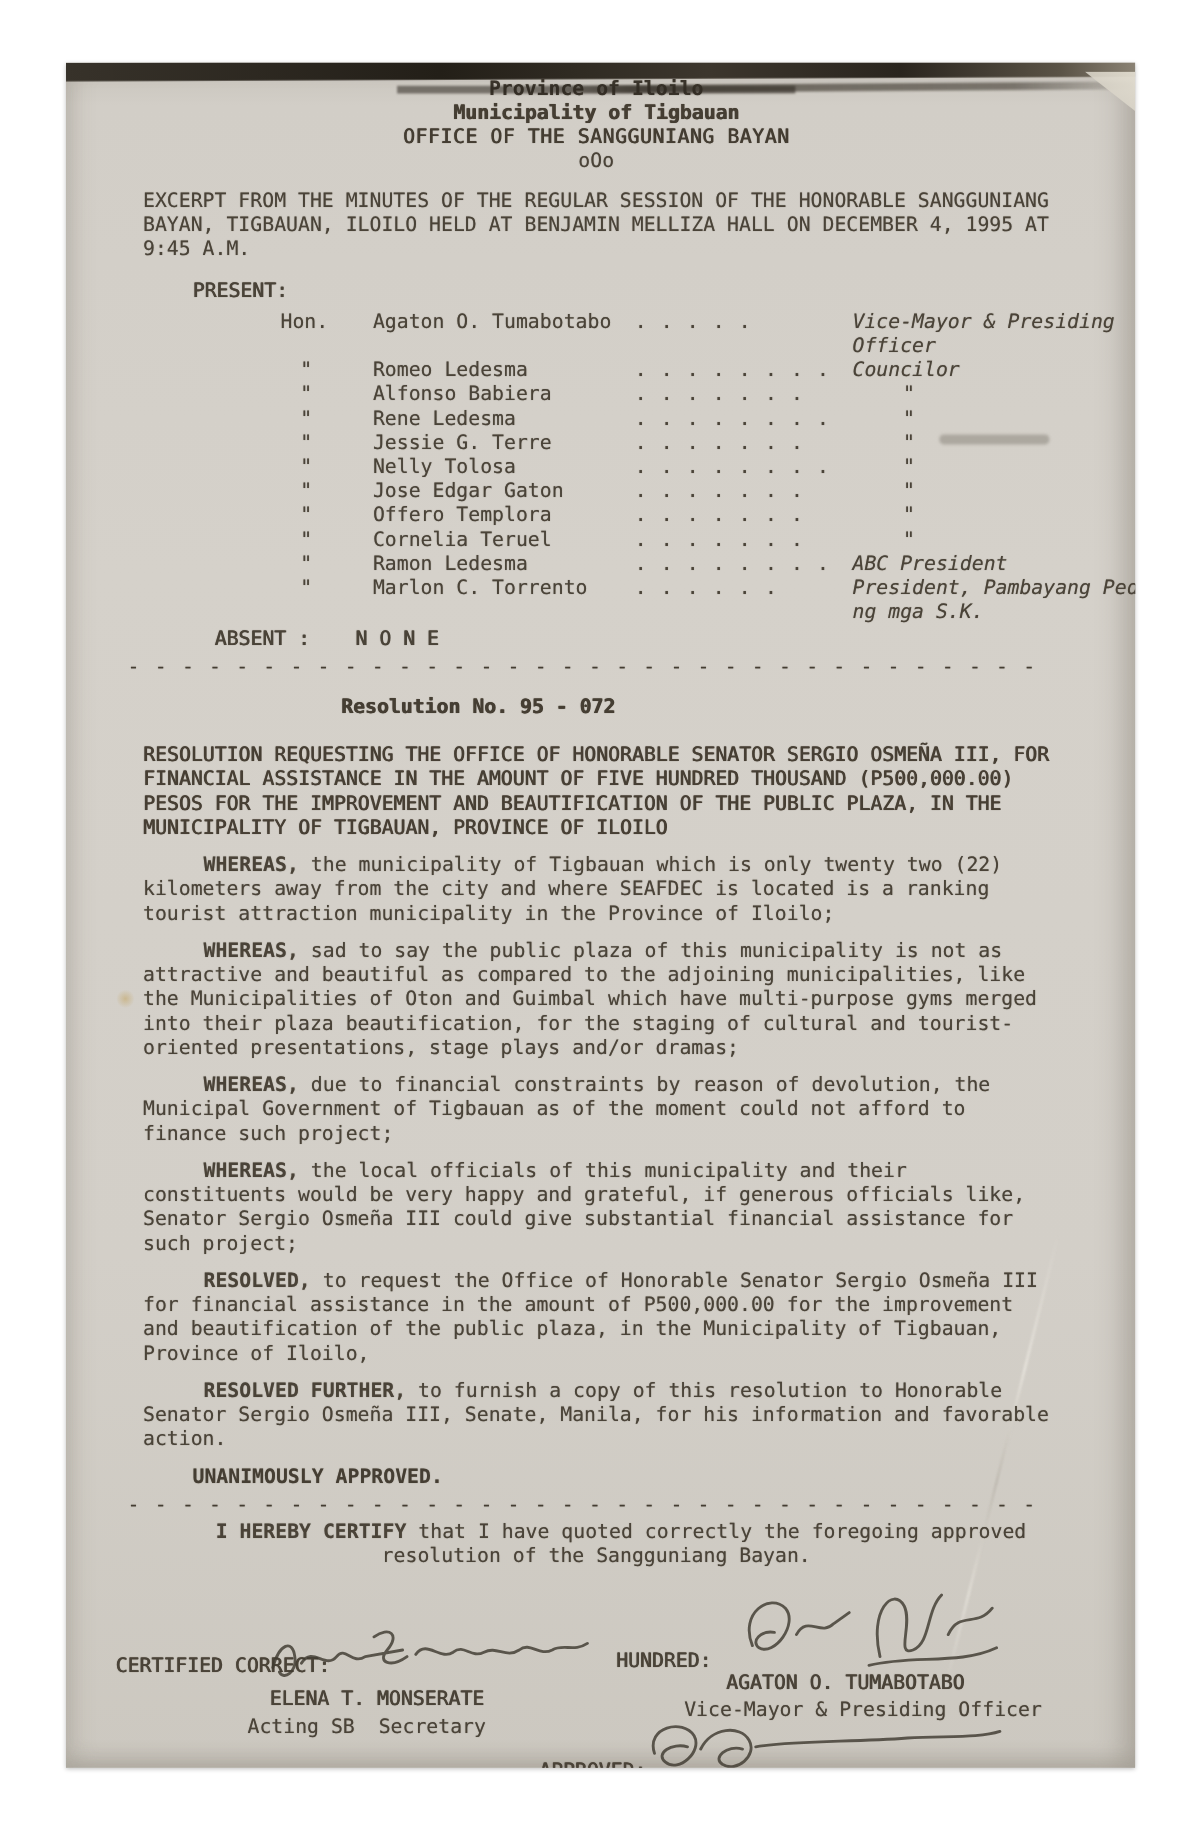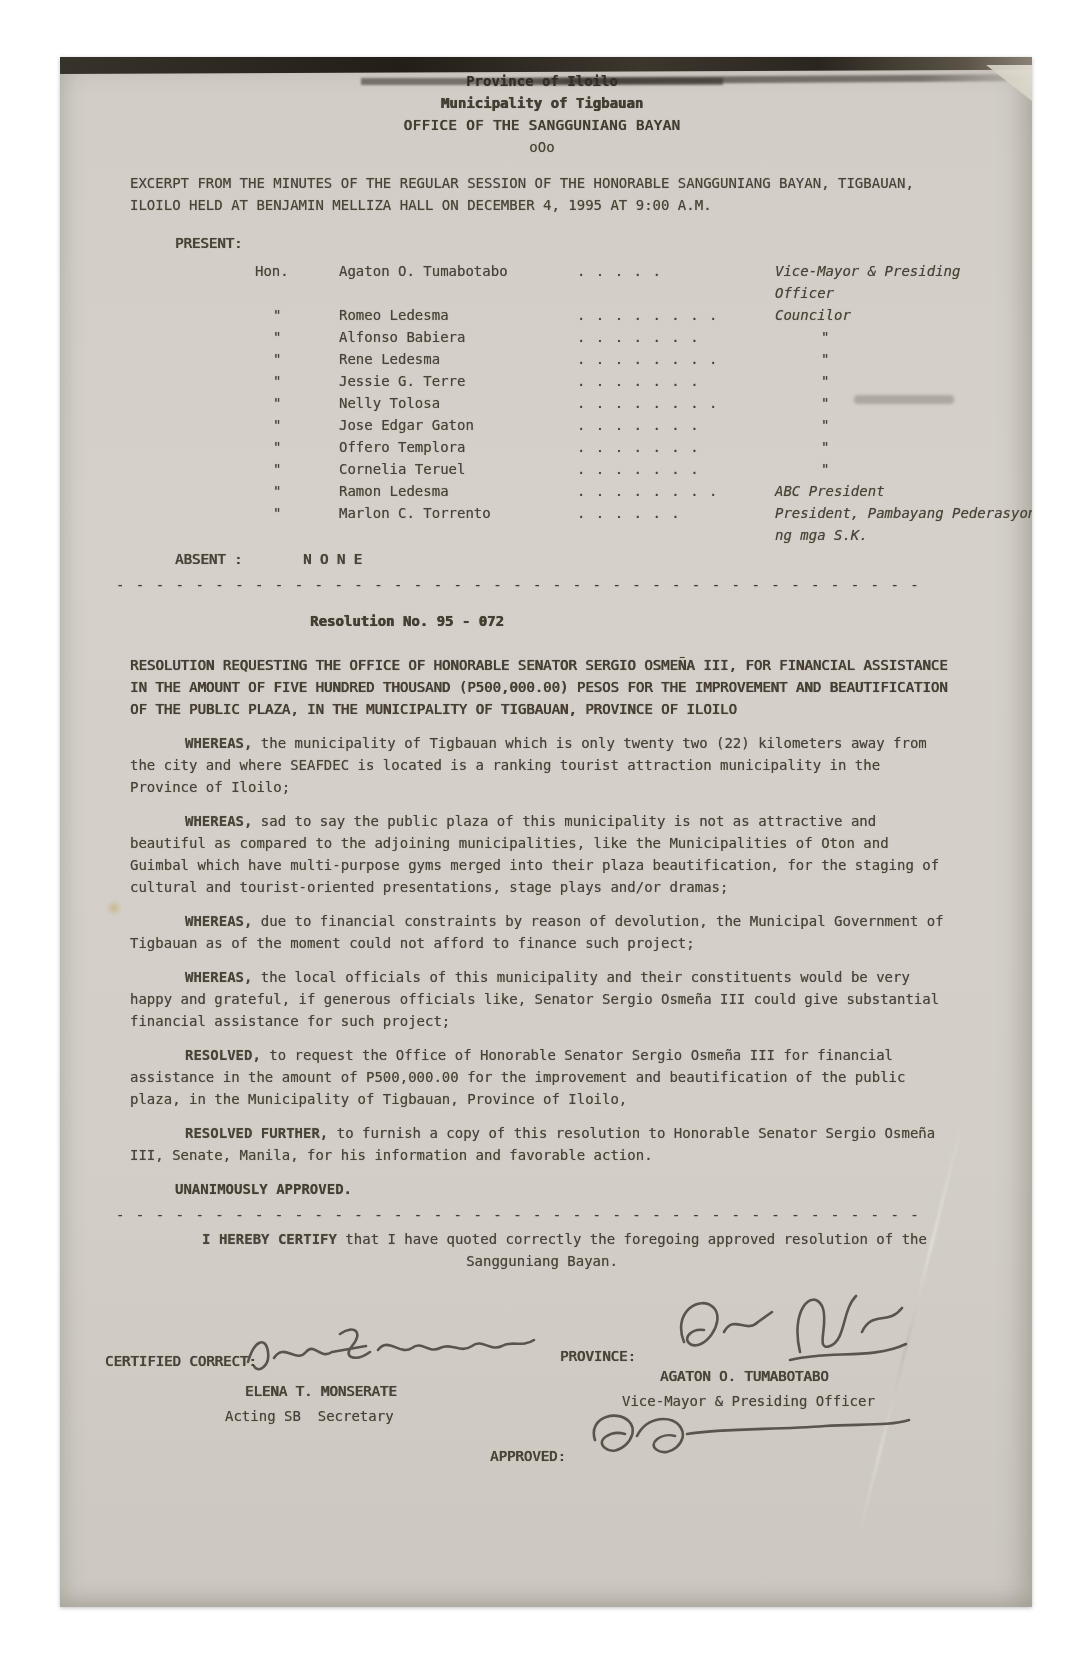--- a/index.html
+++ b/index.html
@@ -38,21 +38,21 @@
     position:absolute;left:46px;top:842px;width:16px;height:18px;border-radius:50%;
     background:radial-gradient(circle,rgba(193,160,88,.5),rgba(193,160,88,0) 70%);
   }
   .crease{
     position:absolute;right:120px;top:1060px;width:2px;height:420px;
     background:linear-gradient(180deg,rgba(255,255,255,.0),rgba(248,245,238,.6) 30%,rgba(130,122,108,.25) 55%,rgba(248,245,238,.5) 80%,rgba(255,255,255,0));
     transform:rotate(14deg);filter:blur(.8px);
   }
   .content{
     position:absolute;left:70px;top:10px;width:824px;
-    color:#4a4338;font-size:14px;line-height:22px;
+    color:#4a4338;font-size:18px;line-height:22px;
     text-shadow:0 0 .9px rgba(74,66,54,.6);
   }
   .ds{text-shadow:.6px 0 0 currentColor, 0 0 1px rgba(64,56,44,.55);}
   .center{text-align:center;}
   .province{margin-top:3px;position:relative;color:#3a342b;font-weight:bold;filter:blur(.4px);}
   .province .strike{
     position:absolute;left:28%;top:8px;width:44%;height:7px;
     background:rgba(44,39,31,.55);filter:blur(1.2px);
   }
   .municipality{font-weight:bold;color:#453e33;filter:blur(.3px);}
@@ -62,21 +62,21 @@
   .roster{margin-top:6px;}
   .row{display:flex;margin-left:125px;line-height:22px;gap:36px;}
   .pfx{width:48px;white-space:pre;flex:none;}
   .row.sub .pfx{padding-left:18px;box-sizing:border-box;}
   .nm{width:202px;white-space:pre;flex:none;}
   .dt{width:162px;white-space:pre;flex:none;letter-spacing:1px;}
   .rl{white-space:pre;font-style:italic;}
   .rl2{display:block;}
   .row.ditto .rl{padding-left:46px;}
   .absent{display:flex;margin-left:45px;margin-top:2px;}
-  .absent .alabel{width:128px;}
+  .absent .alabel{width:128px;margin-left:20px;}
   .absent .avalue{white-space:pre;}
   .dashline{margin-top:4px;margin-left:-14px;white-space:nowrap;overflow:hidden;letter-spacing:1.5px;color:#443d32;}
   .resno{margin-top:14px;margin-left:180px;font-weight:bold;color:#453e33;}
   .title{margin-top:22px;white-space:pre-wrap;color:#473f34;}
   .par{margin-top:12px;text-indent:55px;white-space:pre-wrap;}
   .lead{font-weight:bold;}
   .approved{margin-top:12px;margin-left:45px;font-weight:bold;color:#453e33;}
   .certify{margin-top:2px;text-indent:45px;white-space:pre-wrap;text-align:center;}
   .sigblock{position:relative;margin-top:0;height:238px;}
   .sigitem{position:absolute;white-space:pre;}
@@ -99,21 +99,21 @@
     <div class="content">
 
       <div class="center province">
         <span>Province of Iloilo</span>
         <span class="strike"></span>
       </div>
       <div class="center municipality ds">Municipality of Tigbauan</div>
       <div class="center office ds">OFFICE OF THE SANGGUNIANG BAYAN</div>
       <div class="center">oOo</div>
 
-      <div class="excerpt">EXCERPT FROM THE MINUTES OF THE REGULAR SESSION OF THE HONORABLE SANGGUNIANG BAYAN, TIGBAUAN, ILOILO HELD AT BENJAMIN MELLIZA HALL ON DECEMBER 4, 1995 AT 9:00 A.M.</div>
+      <div class="excerpt">EXCERPT FROM THE MINUTES OF THE REGULAR SESSION OF THE HONORABLE SANGGUNIANG BAYAN, TIGBAUAN, ILOILO HELD AT BENJAMIN MELLIZA HALL ON DECEMBER 4, 1995 AT 9:45 A.M.</div>
 
       <div class="present ds">PRESENT:</div>
 
       <div class="roster">
         <div class="row">
           <span class="pfx">Hon.</span>
             <span class="nm">Agaton O. Tumabotabo</span>
             <span class="dt">. . . . .</span>
             <span class="rl"><span>Vice-Mayor &amp; Presiding</span><span class="rl2">Officer</span></span>
         </div>
@@ -206,21 +206,21 @@
       <div class="sigblock">
 
         <div class="sigitem ds" style="left:-25px;top:78px;">CERTIFIED CORRECT:</div>
 
         <svg class="sig-svg" style="left:110px;top:52px;" width="300" height="56" viewBox="0 0 300 56">
           <path d="M8,38 C14,16 26,12 28,28 C30,42 18,50 14,42 M34,34 C44,18 56,40 66,28 C74,18 80,36 92,28 L126,22 M100,10 C114,0 124,8 112,22 C102,34 116,38 130,28 M138,26 C148,12 160,32 172,24 C182,16 188,30 200,24 C212,18 220,30 232,22 C242,14 250,28 262,22 C272,16 282,24 294,16"></path>
         </svg>
         <div class="sigitem ds" style="left:115px;top:108px;">ELENA T. MONSERATE</div>
         <div class="sigitem" style="left:95px;top:133px;">Acting SB  Secretary</div>
 
-        <div class="sigitem ds" style="left:430px;top:73px;">PROVINCE:</div>
+        <div class="sigitem ds" style="left:430px;top:73px;">HUNDRED:</div>
         <svg class="sig-svg" style="left:520px;top:8px;" width="260" height="100" viewBox="0 0 260 100">
           <path d="M34,62 C22,32 50,14 64,28 C76,42 54,72 40,64 C32,58 42,48 54,50 M74,52 C84,34 96,54 108,42 L122,32 M150,72 C140,30 162,8 172,26 C180,42 164,72 180,66 C196,60 192,30 206,16 M212,52 C222,30 238,46 252,28 M140,80 C180,70 222,80 256,64"></path>
         </svg>
         <div class="sigitem ds" style="left:530px;top:93px;">AGATON O. TUMABOTABO</div>
         <div class="sigitem" style="left:492px;top:118px;">Vice-Mayor &amp; Presiding Officer</div>
 
         <div class="sigitem ds" style="left:360px;top:173px;">APPROVED:</div>
         <svg class="sig-svg" style="left:445px;top:128px;" width="340" height="72" viewBox="0 0 340 72">
           <path d="M20,40 C12,16 46,8 56,24 C64,38 42,58 30,48 C20,40 36,30 50,34 M62,36 C72,16 98,14 106,28 C114,42 94,58 82,50 C72,44 86,32 100,36 M112,34 C150,28 200,30 250,26 C286,24 316,26 334,20"></path>
         </svg>

